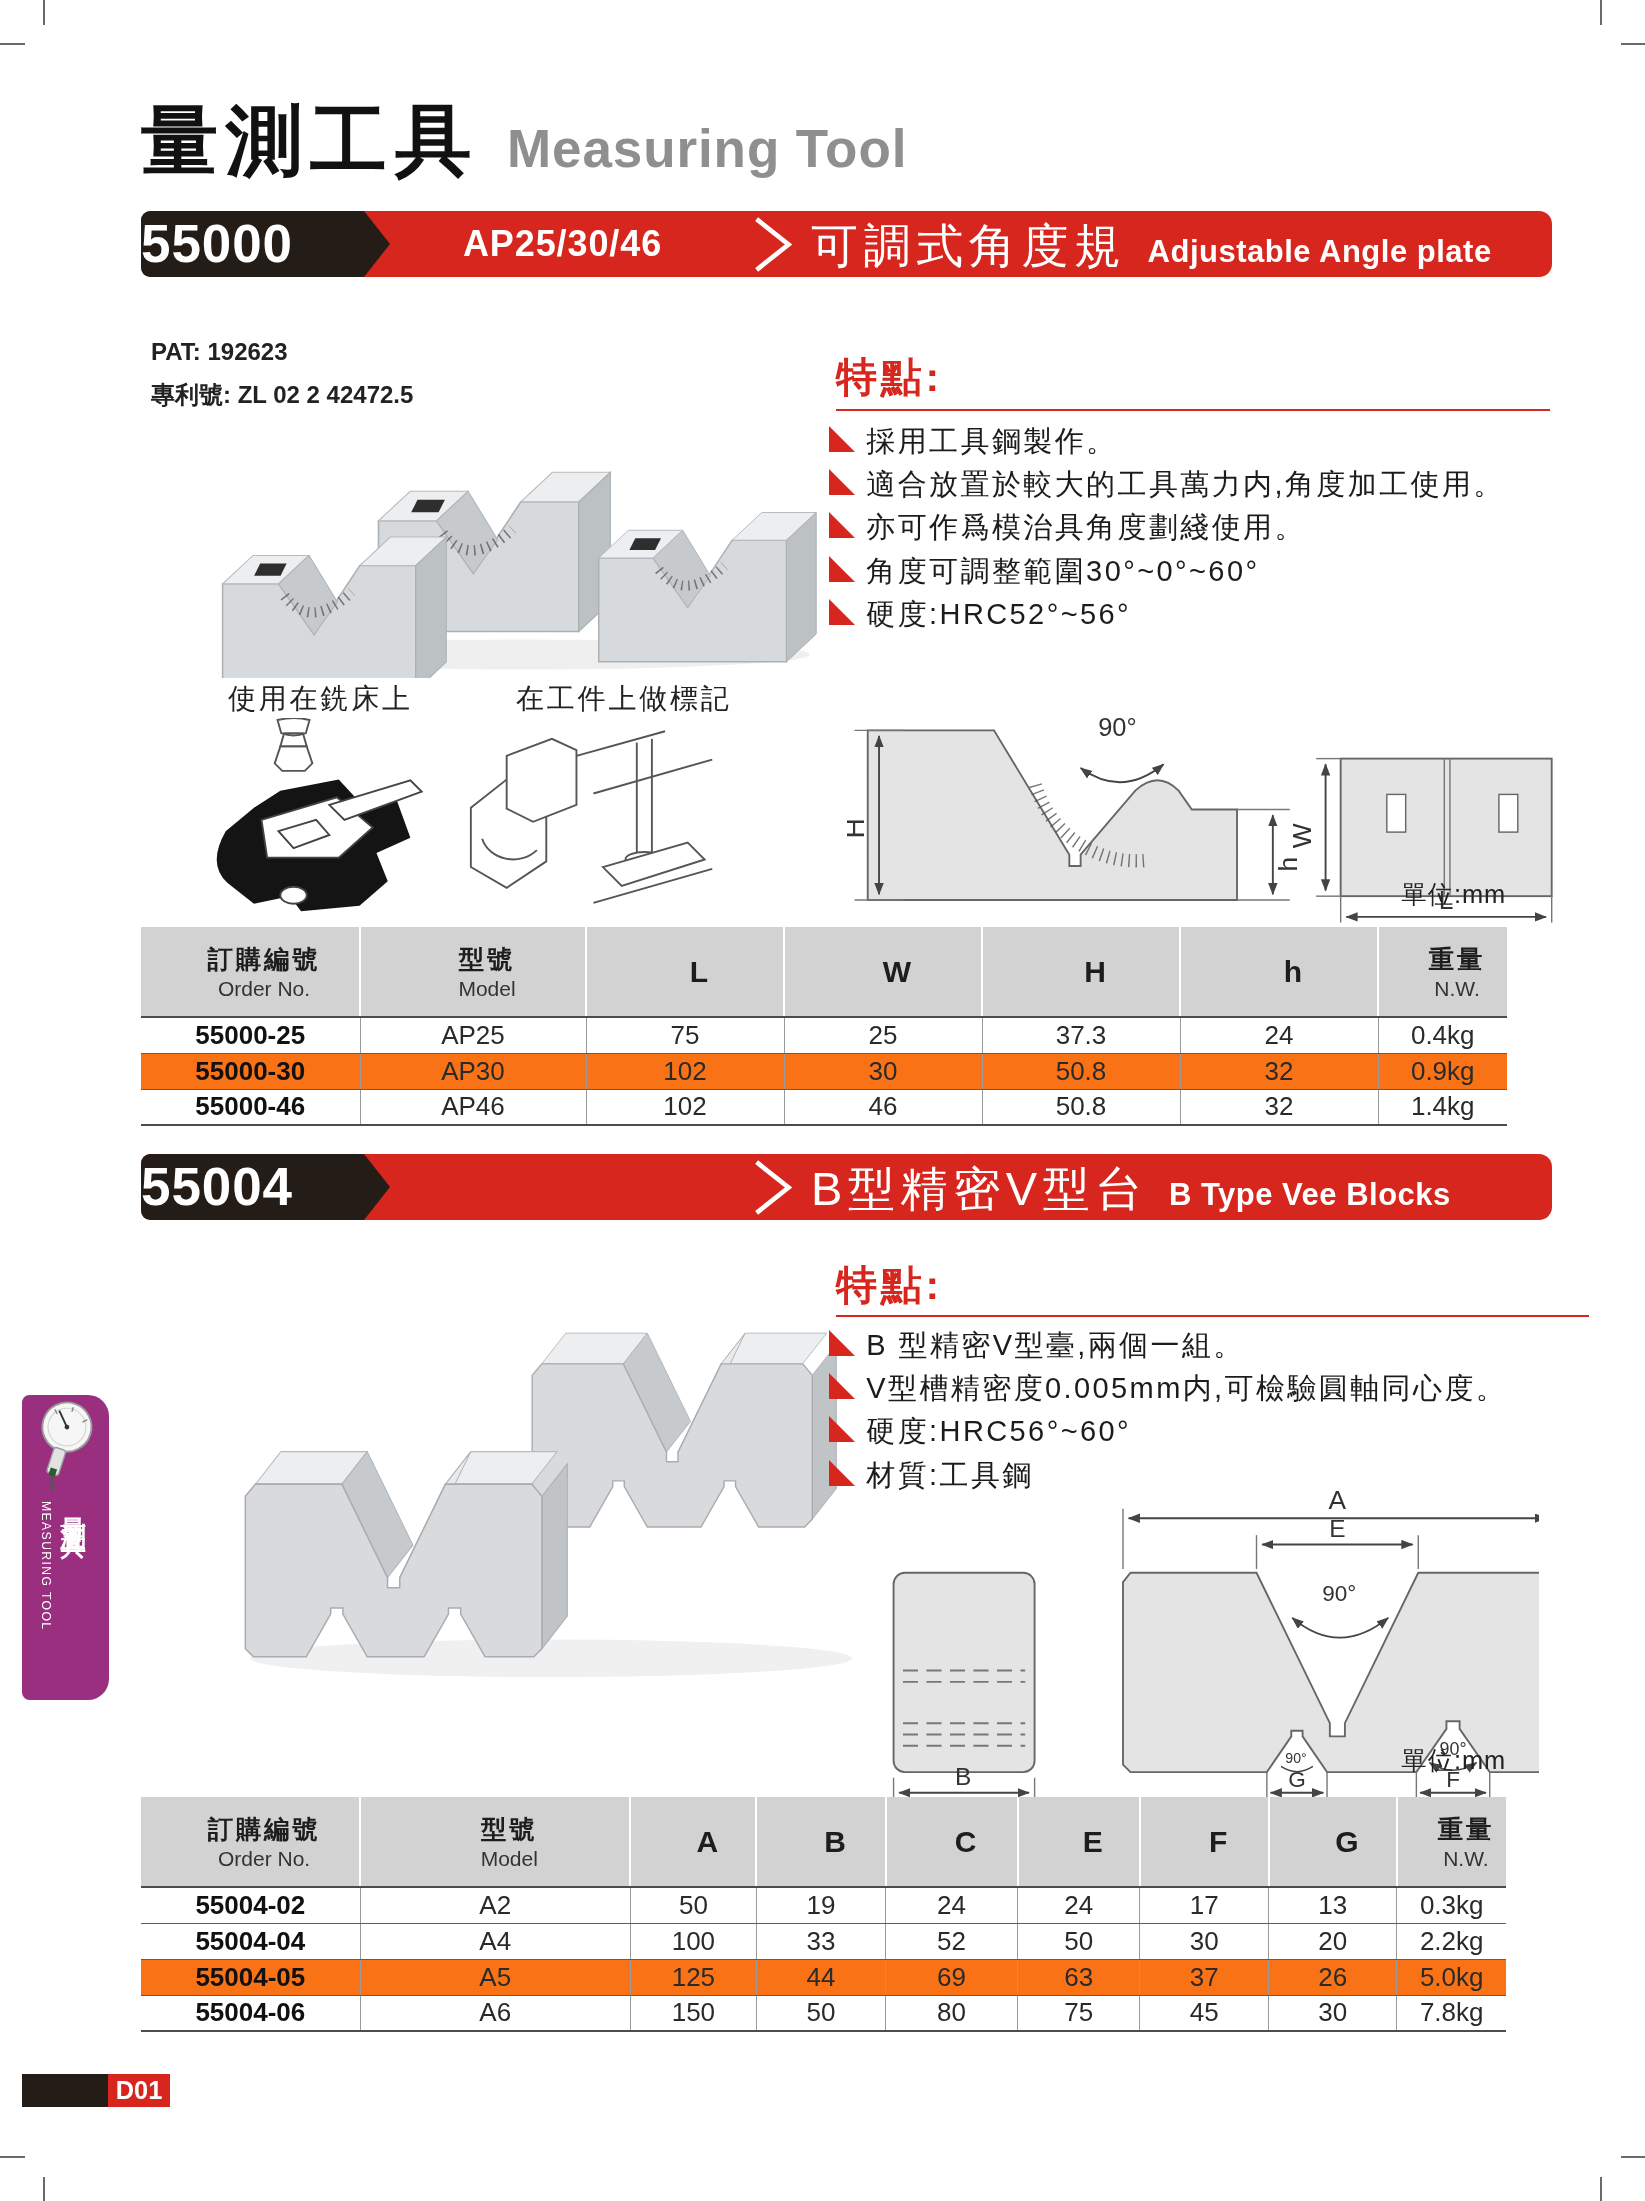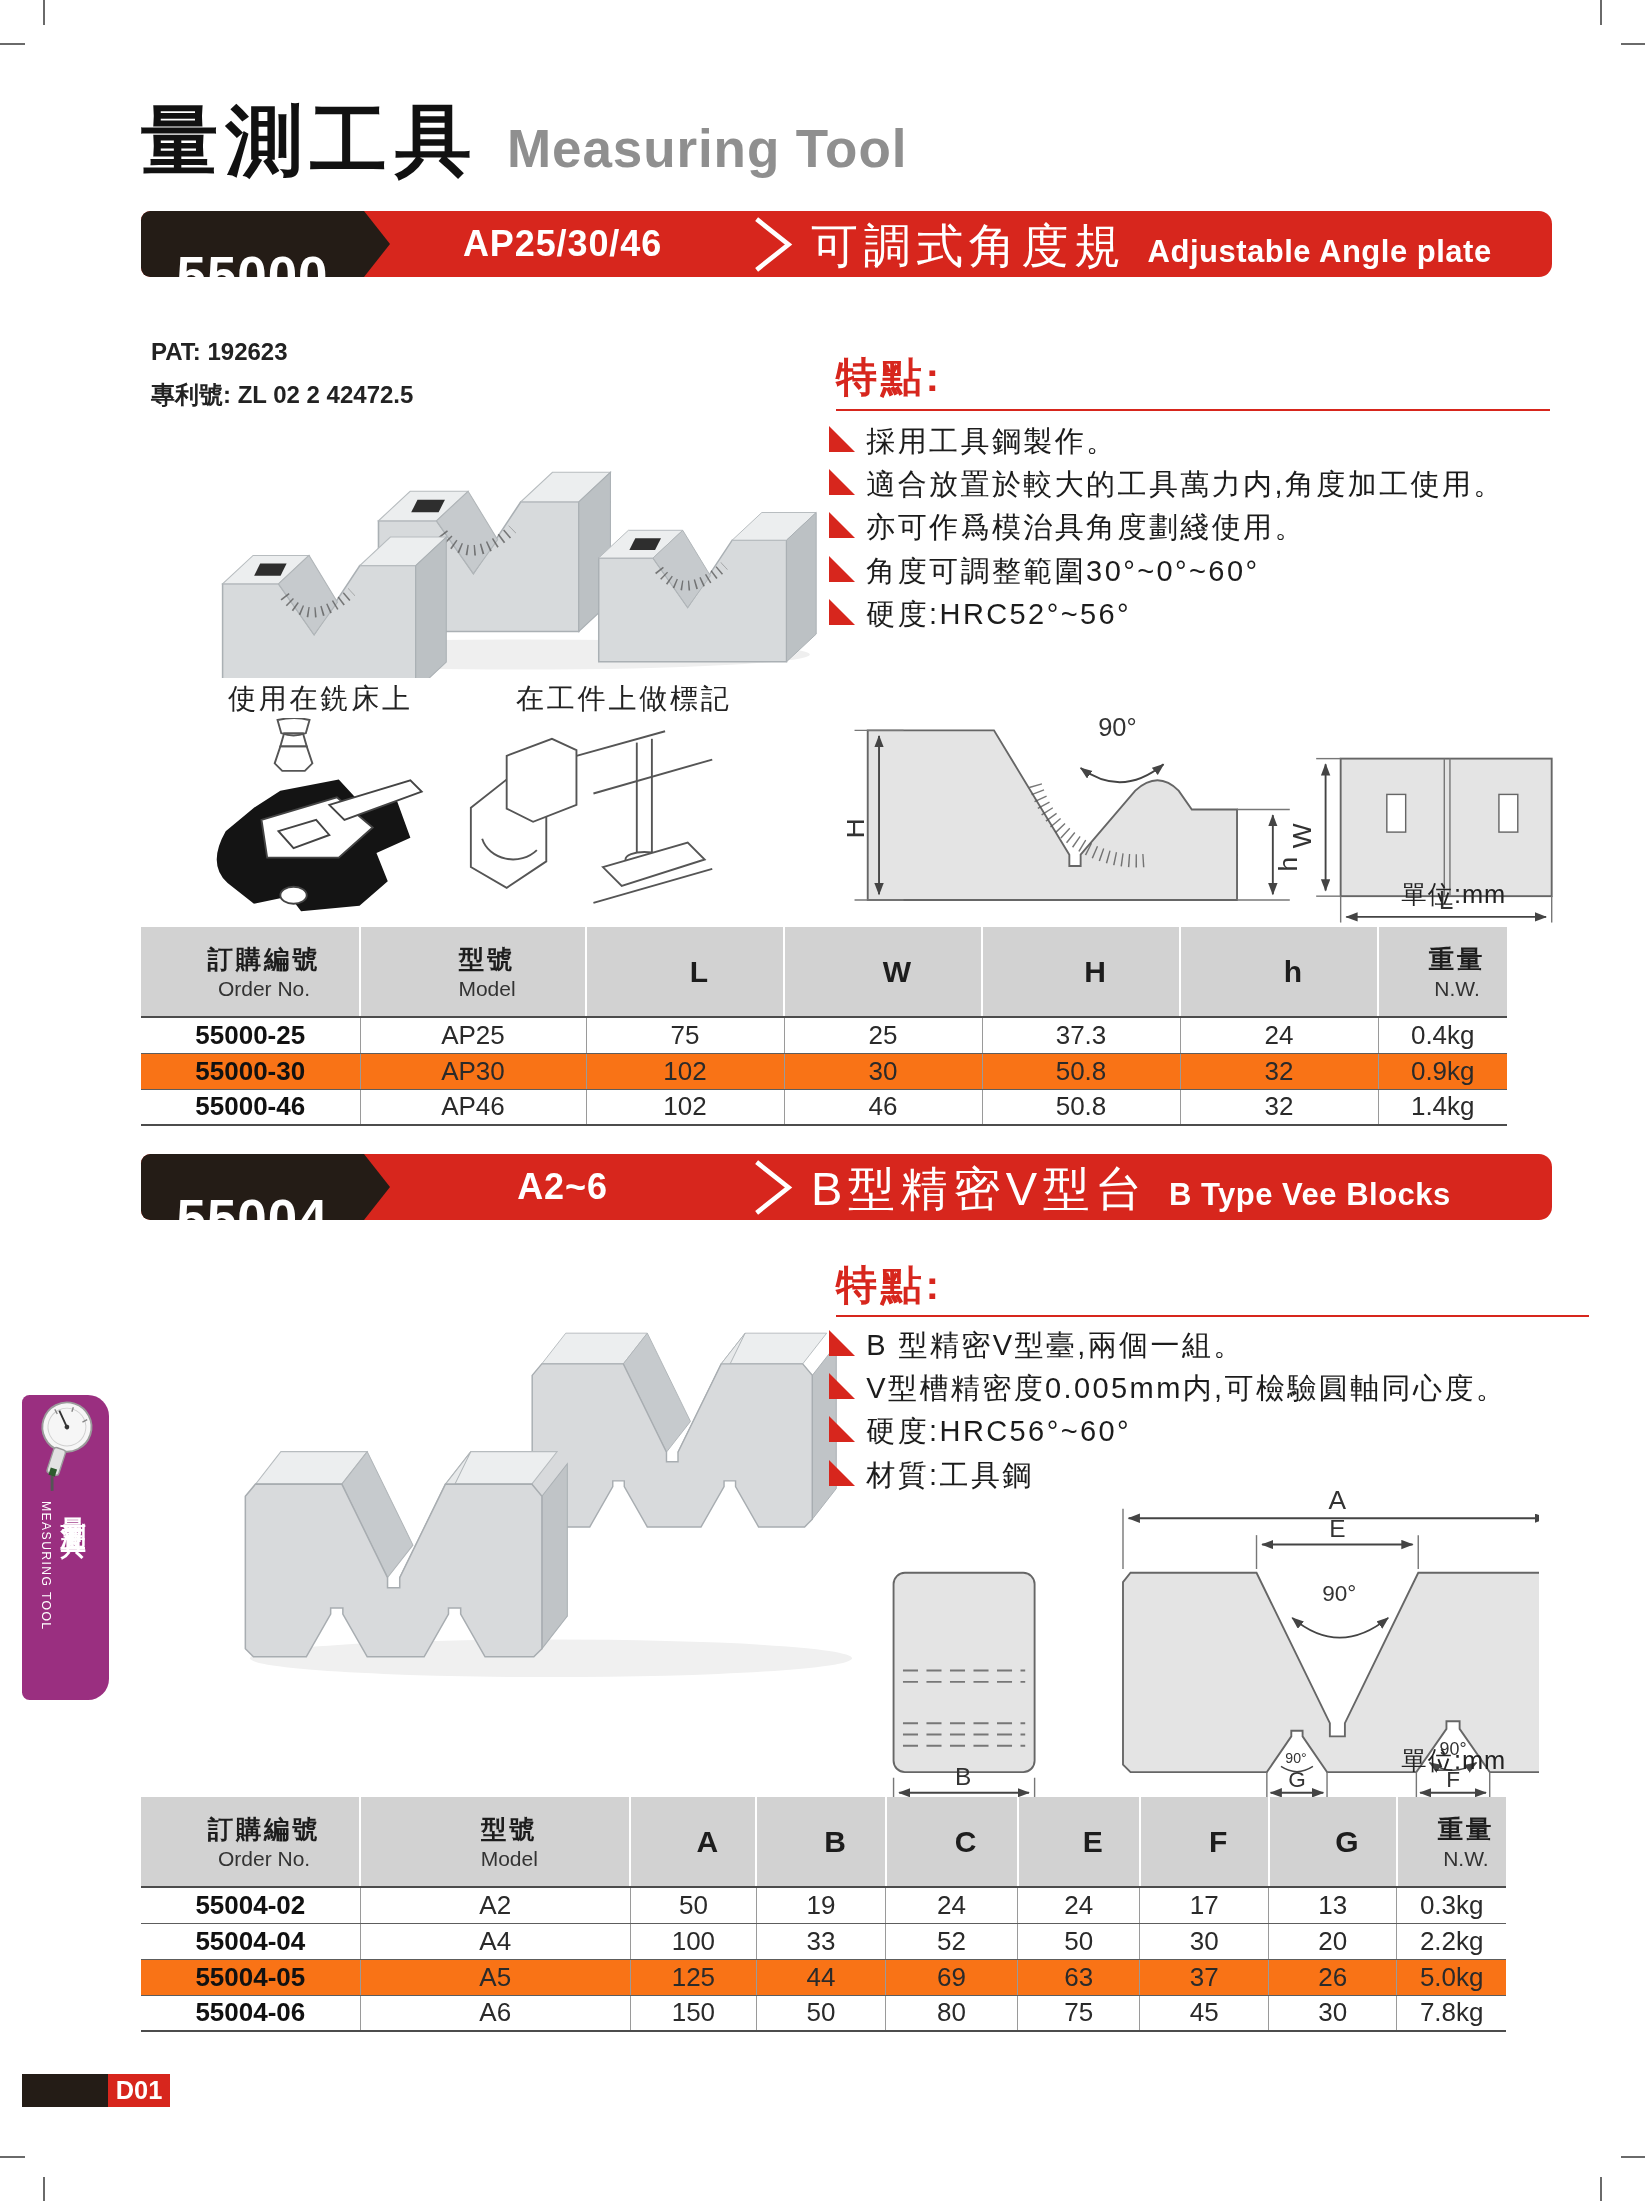--- a/index.html
+++ b/index.html
@@ -11,21 +11,21 @@
   
   .title-wrap{left:141px;top:90px;display:flex;align-items:baseline;gap:28px;}
   .title-zh{font-size:77px;font-weight:bold;letter-spacing:7.5px;color:#111;}
   .title-en{font-size:53px;font-weight:bold;color:#8f8f8f;letter-spacing:0.9px;}
 
   
   .banner{height:66px;}
   .banner .red{position:absolute;left:0;top:0;right:0;bottom:0;background:#d7261d;border-radius:9.4px 13px 13px 9.4px;}
   .banner .blk{position:absolute;left:0;top:0;width:223px;height:66px;background:#241c16;border-radius:9.4px 0 0 9.4px;}
   .banner .blk-tip{position:absolute;left:223px;top:0;width:0;height:0;border-top:33px solid transparent;border-bottom:33px solid transparent;border-left:26px solid #241c16;}
-  .banner .code{position:absolute;left:0;top:0;width:223px;height:51px;line-height:66px;text-align:center;font-size:53px;font-weight:bold;color:#fff;letter-spacing:0.9px;margin-top:32px;}
+  .banner .code{position:absolute;left:0;top:0;width:223px;height:51px;line-height:66px;font-size:53px;font-weight:bold;color:#fff;letter-spacing:0.9px;}
   .banner .models{position:absolute;left:252px;top:0;width:339px;height:66px;line-height:66px;text-align:center;font-size:36px;font-weight:bold;color:#fff;letter-spacing:0.9px;}
   .banner .chev{position:absolute;left:610px;top:5.6px;}
   .banner .nm{position:absolute;left:670px;top:0;height:66px;display:flex;align-items:baseline;gap:21px;padding-top:7.5px;box-sizing:border-box;}
   .banner .nm-zh{font-size:47px;color:#fff;letter-spacing:5.6px;line-height:53px;}
   .banner .nm-en{font-size:31px;font-weight:bold;color:#fff;letter-spacing:0.5px;}
 
   
   .pat{left:151px;top:330px;font-size:24px;line-height:43px;color:#222;font-weight:bold;}
   .feat-title{font-size:41px;font-weight:bold;color:#d7261d;letter-spacing:3.8px;}
   .feat-rule{height:1.9px;background:#d7261d;}
@@ -288,21 +288,20 @@
         <td>1.4kg</td>
       </tr>
     </tbody>
   </table>
 
   <div class="abs banner" style="left:141px;top:1154px;width:1411px;">
     <div class="red"></div>
     <div class="blk"></div>
     <div class="blk-tip"></div>
     <div class="code">55004</div>
-    <div class="models">A2~6</div>
     <svg class="chev" width="45" height="55" viewBox="0 0 48 58">
       <polyline points="6,2 40,29 6,56" fill="none" stroke="#ffffff" stroke-width="5"></polyline>
     </svg>
     <div class="nm">
       <span class="nm-zh">B型精密V型台</span>
       <span class="nm-en">B Type Vee Blocks</span>
     </div>
   </div>
 
   <svg class="abs" style="left:231px;top:1299px;" width="640" height="395" viewBox="0 0 680 420">

